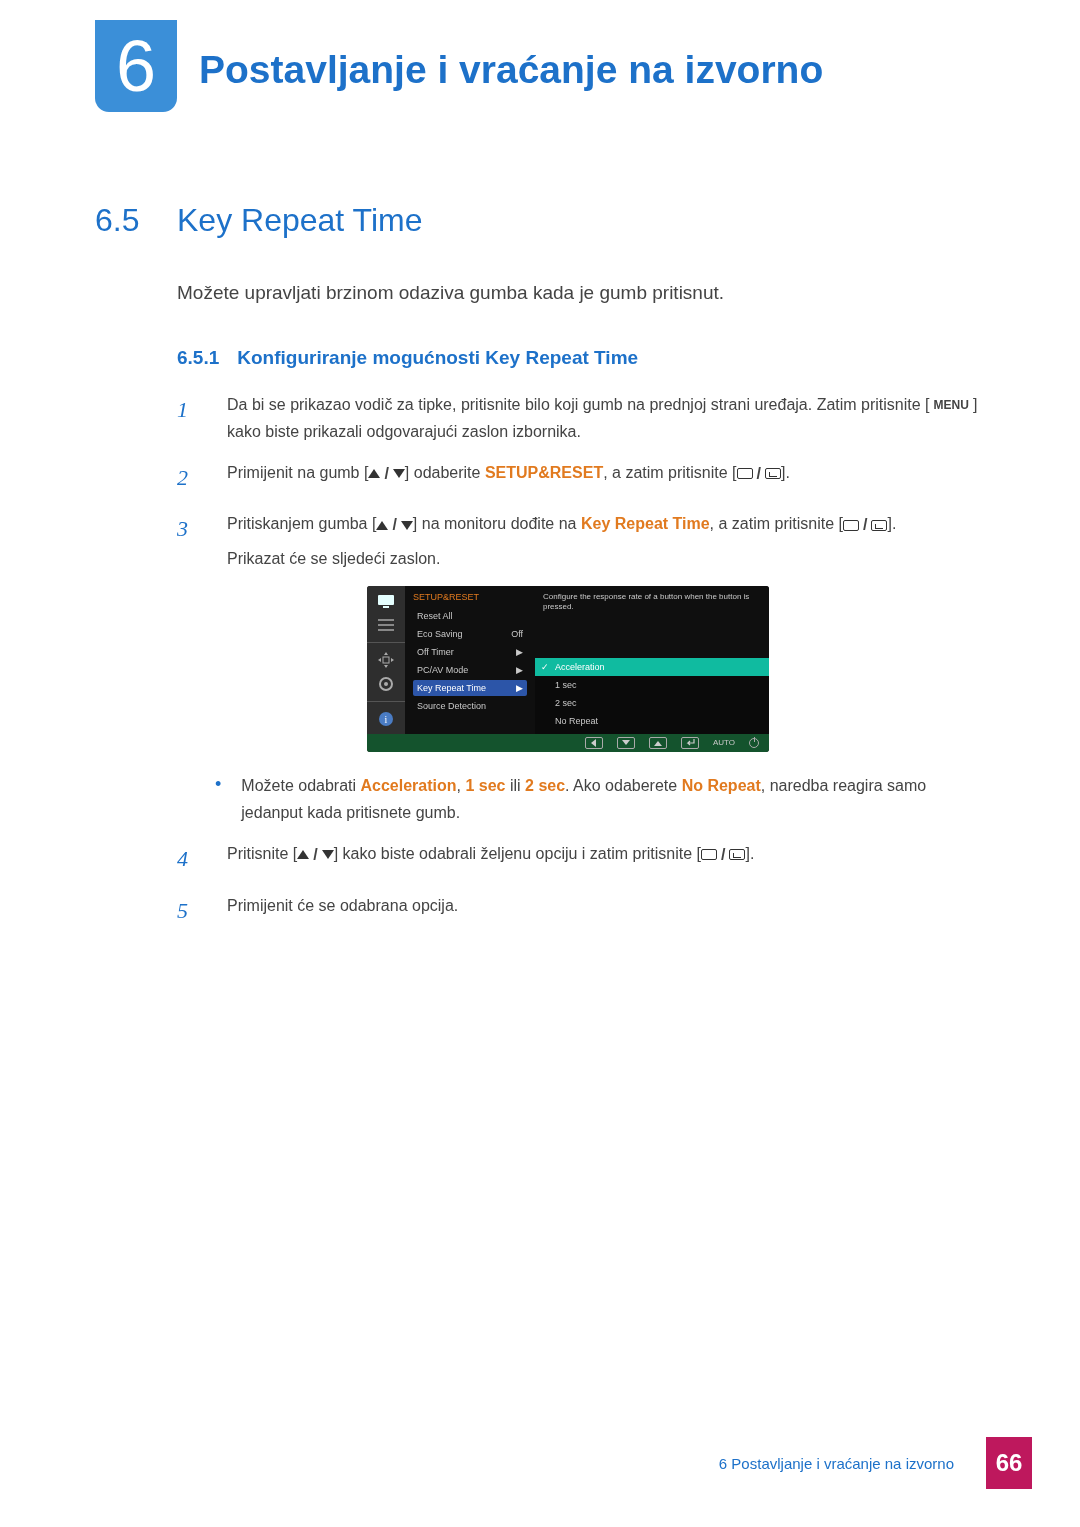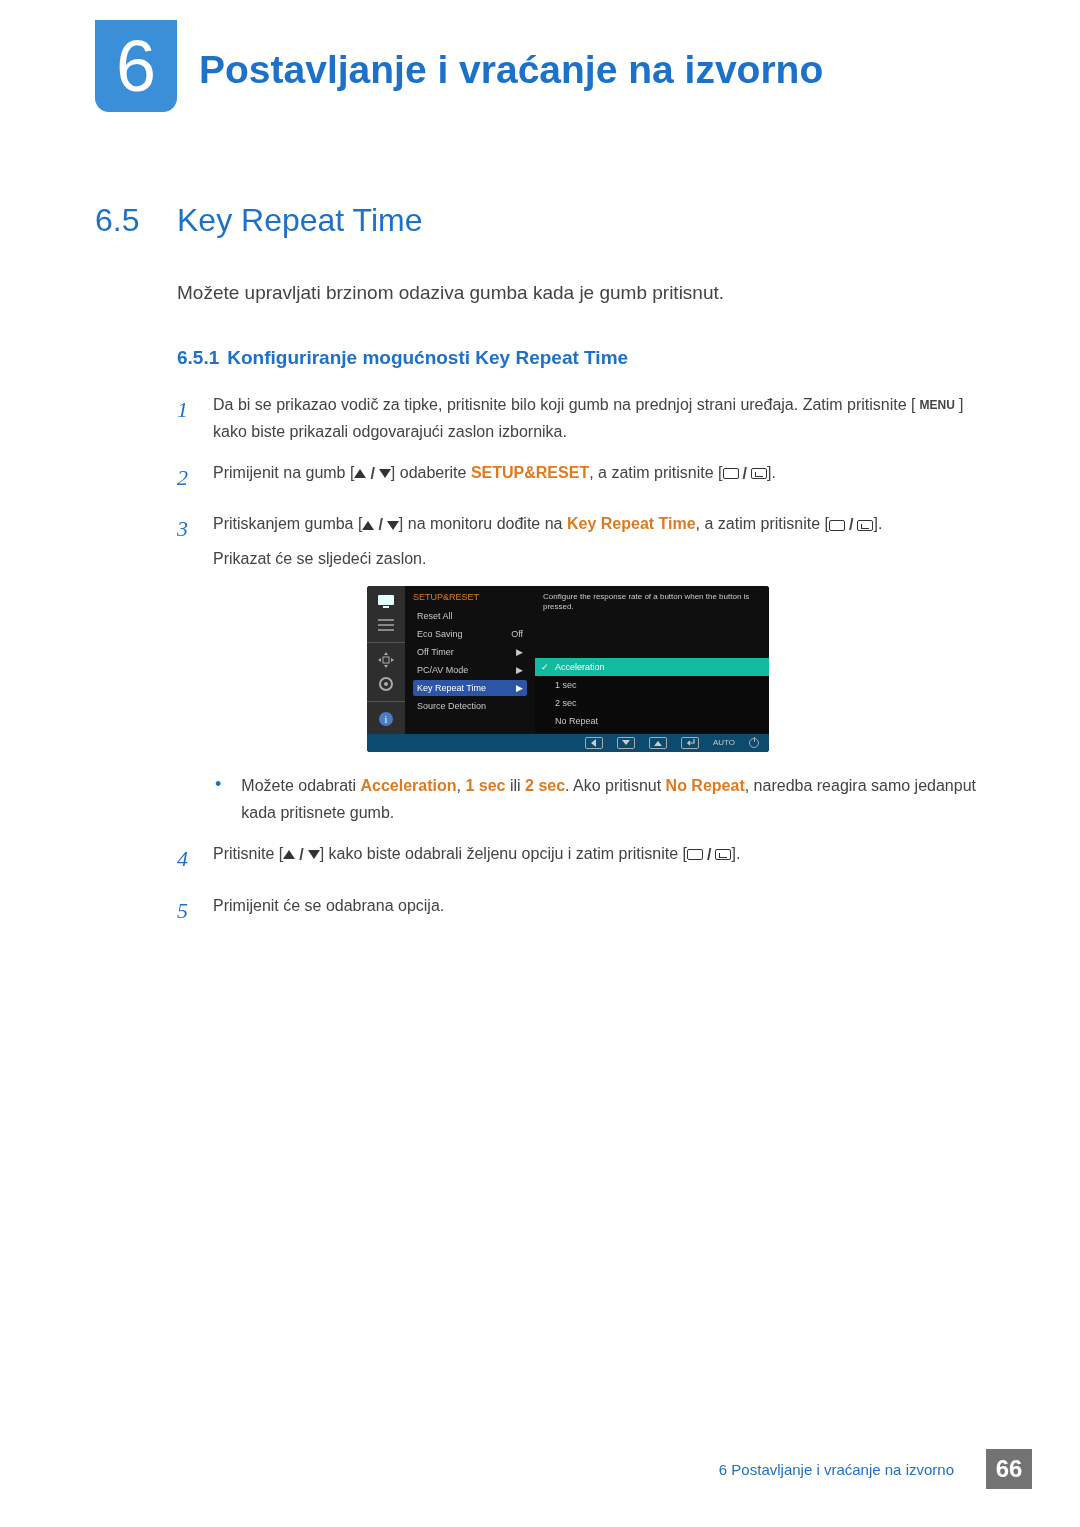--- a/index.html
+++ b/index.html
@@ -59,21 +59,21 @@
   .body-text {
     margin-left: 82px;
     font-size: 19px;
     line-height: 1.5;
     margin-bottom: 30px;
     color: #444;
   }
   .subsection-row {
     display: flex;
     align-items: center;
-    gap: 8px;
+    gap: 18px;
     margin-left: 82px;
     margin-bottom: 22px;
     margin-top: 39px;
   }
   .subsection-number {
     color: #1d71c9;
     font-size: 19px;
     font-weight: bold;
   }
   .subsection-title {
@@ -92,21 +92,21 @@
     line-height: 1.7;
     color: #444;
   }
   .step-num {
     color: #1d71c9;
     font-size: 22px;
     font-style: italic;
     font-family: Georgia, serif;
     min-width: 18px;
   }
-  .step-body { flex: 1; }
+  .step-body { flex: 1; margin-left: 14px; }
   .kw-orange { color: #e17a1f; font-weight: bold; }
   .kw-menu {
     display: inline-block;
     padding: 0 4px;
     font-size: 12px;
     font-weight: bold;
     vertical-align: 1px;
   }
   .icon-updown, .icon-enter {
     display: inline-flex;
@@ -225,21 +225,21 @@
     background: #10bba0;
     color: #fff;
   }
   .osd-dd-item.active::before {
     content: "✓";
     position: absolute;
     left: 6px;
     font-size: 9px;
   }
   .osd-bottom {
-    background: #0c4a6e;
+    background: #14532d;
     height: 18px;
     display: flex;
     align-items: center;
     justify-content: flex-end;
     gap: 14px;
     padding: 0 10px;
   }
   .osd-btn {
     width: 18px; height: 12px;
     border: 1px solid #aaa;
@@ -287,22 +287,22 @@
     right: 48px;
     display: flex;
     align-items: center;
     gap: 32px;
   }
   .footer-text {
     color: #1d71c9;
     font-size: 15px;
   }
   .footer-badge {
-    width: 46px; height: 40px;
-    background: #737373;
+    width: 46px; height: 52px;
+    background: #be185d;
     color: #fff;
     font-size: 24px;
     font-weight: bold;
     display: flex;
     align-items: center;
     justify-content: center;
   }
 </style>
 </head>
 <body>
@@ -471,21 +471,21 @@
           </div>
         <span class="osd-auto">AUTO</span>
         <div class="osd-power"></div>
       </div>
     </div>
   </div>
 
   <div class="bullet-row">
     <span class="bullet-dot">•</span>
     <div>
-      <span>Možete odabrati </span><span class="kw-orange">Acceleration</span><span>, </span><span class="kw-orange">1 sec</span><span> ili </span><span class="kw-orange">2 sec</span><span>. Ako pritisnut </span><span class="kw-orange">No Repeat</span><span>, naredba reagira samo jedanput kada pritisnete gumb.</span>
+      <span>Možete odabrati </span><span class="kw-orange">Acceleration</span><span>, </span><span class="kw-orange">1 sec</span><span> ili </span><span class="kw-orange">2 sec</span><span>. Ako odaberete </span><span class="kw-orange">No Repeat</span><span>, naredba reagira samo jedanput kada pritisnete gumb.</span>
     </div>
   </div>
 
   <div class="step-list">
     <div class="step">
       <div class="step-num">4</div>
       <div class="step-body">
         <span>Pritisnite [</span><span class="icon-updown">
             <span class="tri-up"></span>
             <span class="slash">/</span>

